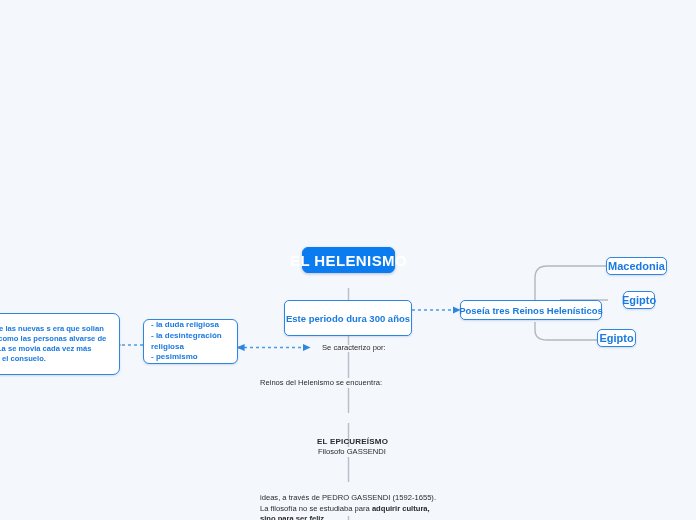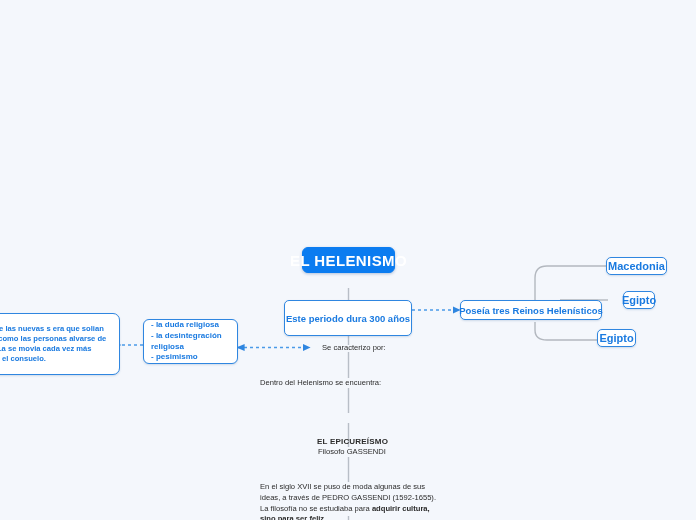--- a/index.html
+++ b/index.html
@@ -183,31 +183,31 @@
 
   <div class="node node-para" style="left:-42px; top:313px; width:162px; height:62px;">
     <div>cterística de las nuevas s era que solian tener obre como las personas alvarse de la muerte. La se movia cada vez más salvación y el consuelo.</div>
   </div>
 
   <div class="spine-text" style="left:322px; top:343px;">
     <span>Se caracterizo por:</span>
   </div>
 
   <div class="spine-text" style="left:260px; top:378px;">
-    <span>Dentro del Helenismo se encuentra:</span>
+    <span>Reinos del Helenismo se encuentra:</span>
   </div>
 
   <div class="spine-text bold" style="left:317px; top:413px;margin-top:24px;">
     <span>EL EPICUREÍSMO</span>
   </div>
 
   <div class="spine-text" style="left:318px; top:447px;">
     <span>Filosofo GASSENDI</span>
   </div>
 
   <div class="spine-para" style="left:260px; top:482px;">
-    <span>En el siglo XVII se puso de moda algunas de sus</span><br>
+    <br>
     <span>ideas, a través de PEDRO GASSENDI (1592-1655).</span><br>
     <span>La filosofía no se estudiaba para </span><b>adquirir cultura,</b><br>
     <b>sino para ser feliz.</b>
   </div>
 
 </div>
 
 </body></html>

